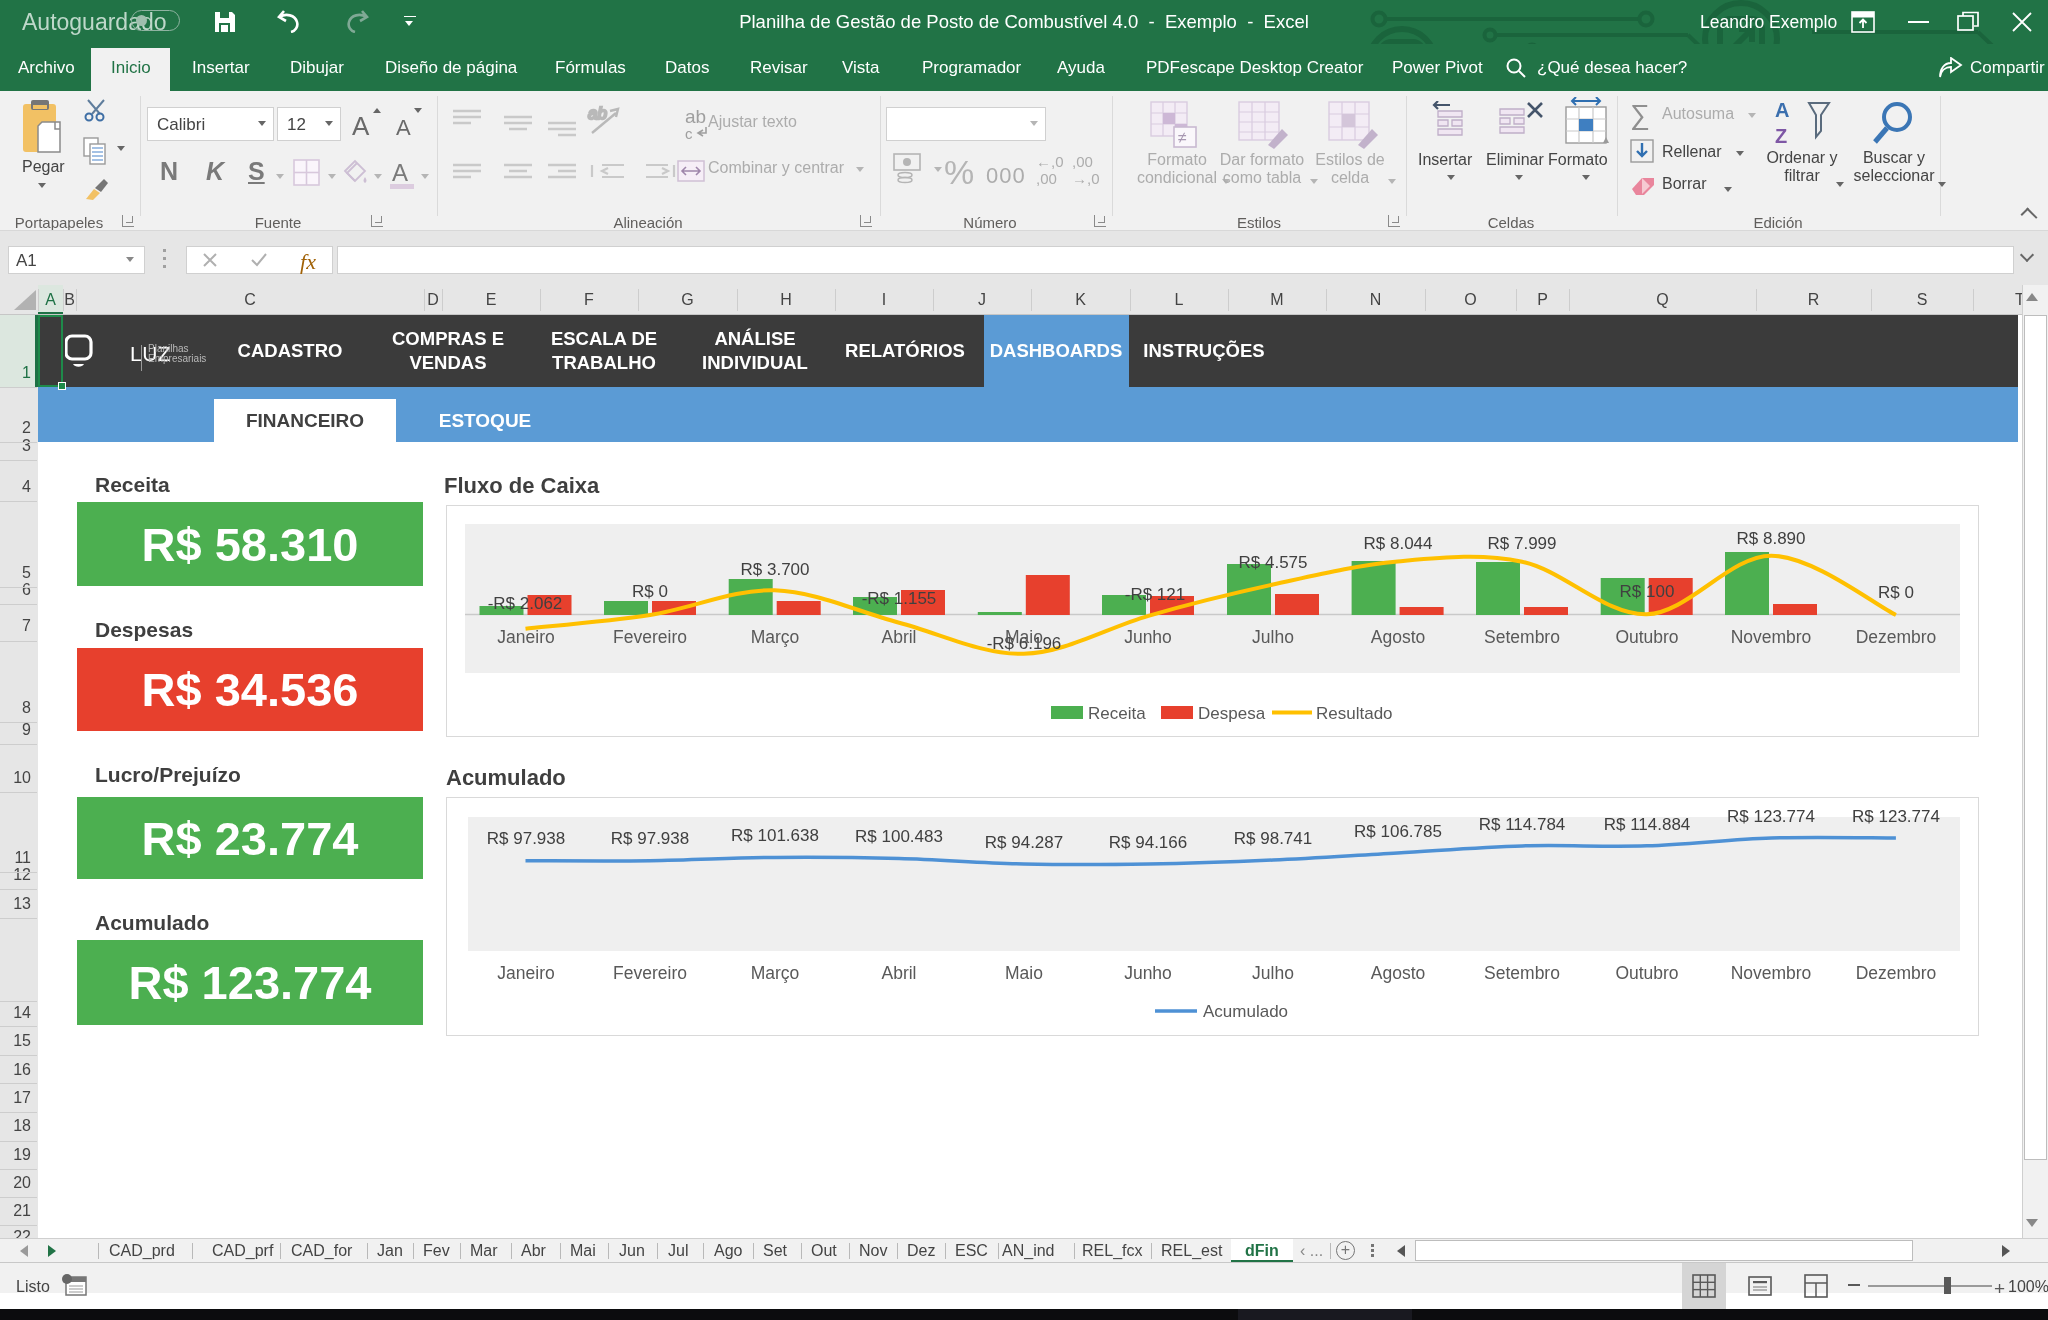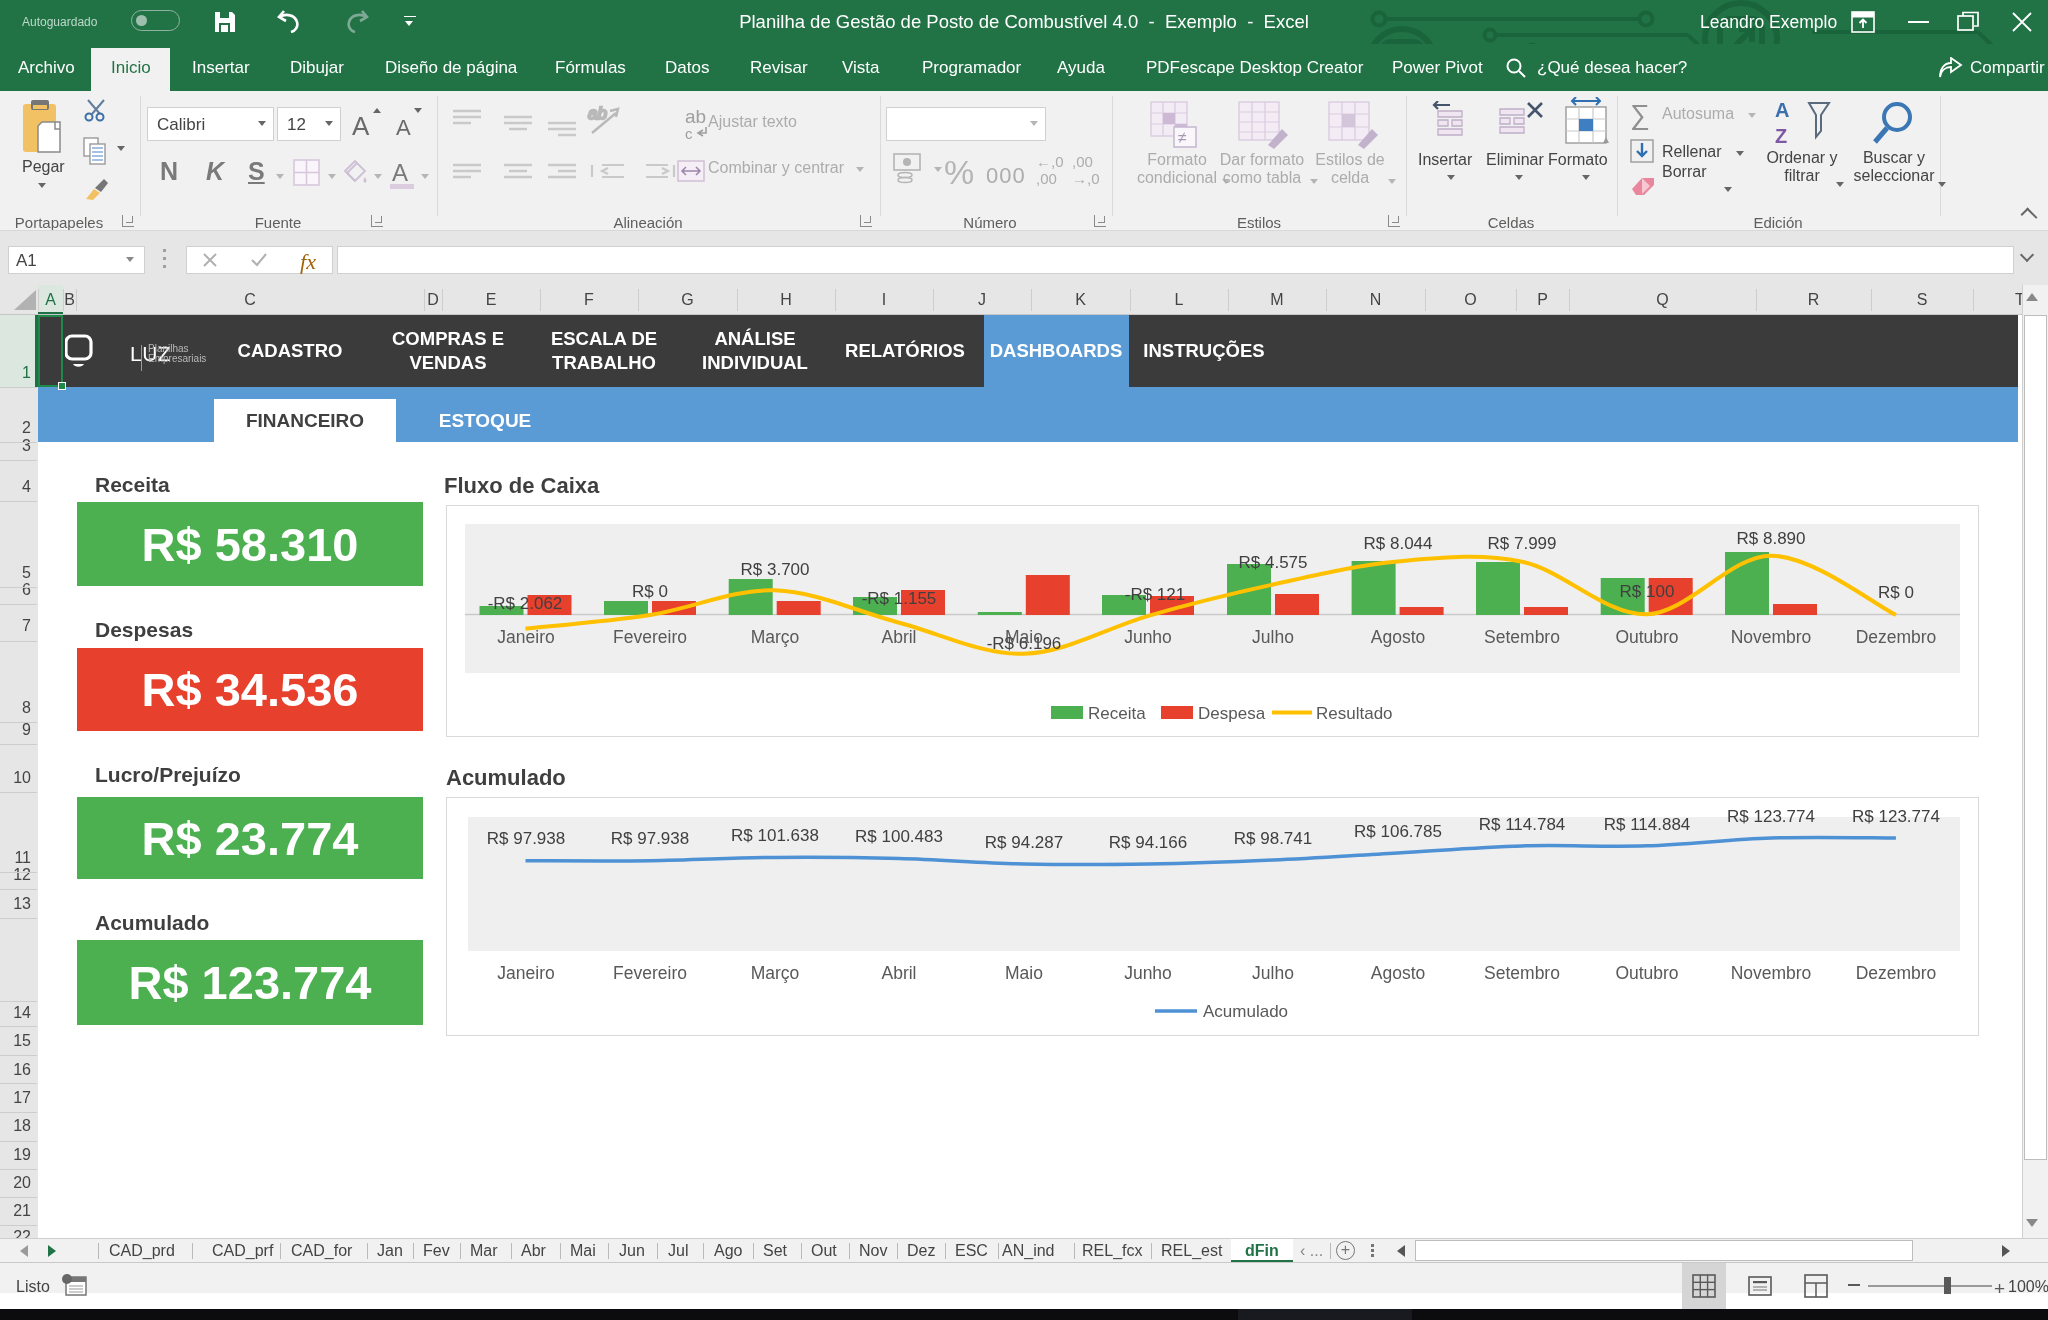--- a/index.html
+++ b/index.html
@@ -70,21 +70,21 @@
         <circle cx="601" cy="39" r="36"></circle>
         <rect x="580" y="19" width="42" height="42" rx="10"></rect>
         <line x1="590" y1="51" x2="612" y2="29"></line>
           <path d="M 612 42 L 612 29 L 599 29"></path>
         <circle cx="262" cy="62" r="33"></circle>
         <rect x="241" y="42" width="42" height="42" rx="10"></rect>
         <line x1="273" y1="52" x2="252" y2="73"></line>
           <path d="M 252 60 L 252 73 L 265 73"></path>
       </g>
     </svg>
-    <div class="ab" style="left:22px;top:0;height:44px;display:flex;align-items:center;color:#bed8ca;font-size:12px;">Autoguardado</div>
+    <div class="ab" style="left:22px;top:0;height:44px;display:flex;align-items:center;color:#bed8ca;font-size:23px;">Autoguardado</div>
     <div class="ab" style="left:131px;top:10px;width:49px;height:21px;border:1.5px solid #8fb3a1;border-radius:11px;box-sizing:border-box;">
       <div class="ab" style="left:4px;top:3.5px;width:11px;height:11px;border-radius:50%;background:#9fbfae;"></div>
     </div>
     <svg class="ab" style="left:214px;top:11px" width="22" height="22" viewBox="0 0 22 22">
       <path d="M1 1 h17 l3 3 v17 h-20 z" fill="#fff"></path>
       <rect x="6" y="1" width="9" height="6" fill="#217346"></rect>
       <rect x="5" y="12" width="11" height="9" fill="#217346"></rect>
       <rect x="7" y="14" width="7" height="7" fill="#fff"></rect>
     </svg>
     <svg class="ab" style="left:276px;top:10px" width="26" height="23" viewBox="0 0 26 23">
@@ -341,21 +341,21 @@
     <svg class="ab" style="left:1630px;top:48px" width="24" height="24" viewBox="0 0 24 24">
       <rect x="1" y="1" width="22" height="22" fill="none" stroke="#9a9a9a" stroke-width="1.4"></rect>
       <path d="M12 4 V16 M7 12 L12 17 L17 12" stroke="#2f6fb1" stroke-width="2.4" fill="none"></path>
     </svg>
     <div class="rtxt" style="left:1662px;top:52px;">Rellenar</div>
     <div class="caret" style="left:1736px;top:60px;"></div>
     <svg class="ab" style="left:1630px;top:84px" width="26" height="22" viewBox="0 0 26 22">
       <path d="M2 14 L12 3 L24 3 L24 10 L14 20 L6 20 Z" fill="#e9859c"></path>
       <path d="M12 3 L20 11 L12 19" fill="#f6c9d2"></path>
     </svg>
-    <div class="rtxt" style="left:1662px;top:72px;">Borrar</div>
+    <div class="rtxt" style="left:1662px;top:84px;">Borrar</div>
     <div class="caret" style="left:1724px;top:96px;"></div>
     <svg class="ab" style="left:1775px;top:8px" width="56" height="48" viewBox="0 0 56 48">
       <text x="0" y="18" font-size="20" font-weight="bold" fill="#3b6fae">A</text>
       <text x="0" y="44" font-size="20" font-weight="bold" fill="#7e57a5">Z</text>
       <path d="M34 4 h20 l-8 12 v16 l-5 6 v-22 z" fill="none" stroke="#5a6b7d" stroke-width="2"></path>
     </svg>
     <div class="rtxt" style="left:1760px;top:58px;width:84px;text-align:center;">Ordenar y<br>filtrar</div>
     <div class="caret" style="left:1836px;top:91px;"></div>
     <svg class="ab" style="left:1868px;top:8px" width="50" height="50" viewBox="0 0 50 50">
       <circle cx="29" cy="18" r="13" fill="none" stroke="#3b76b5" stroke-width="4"></circle>

